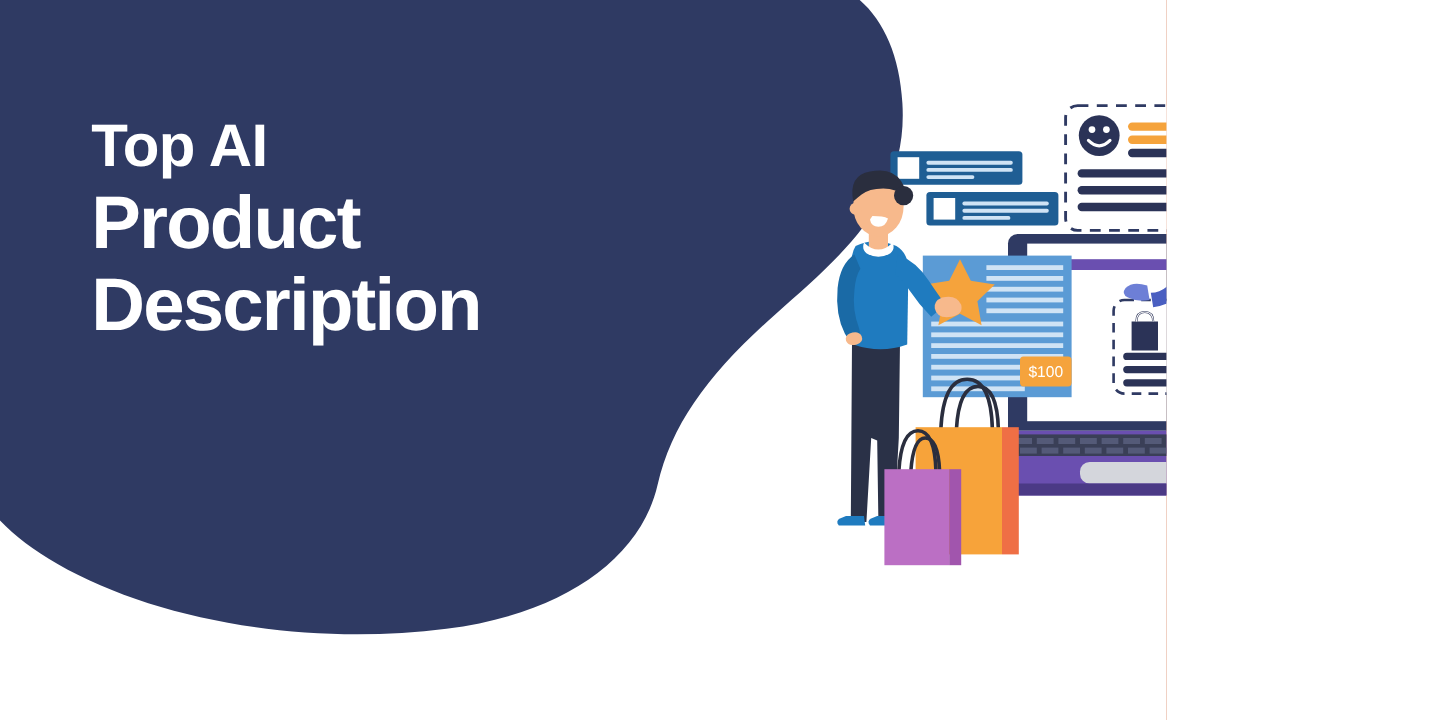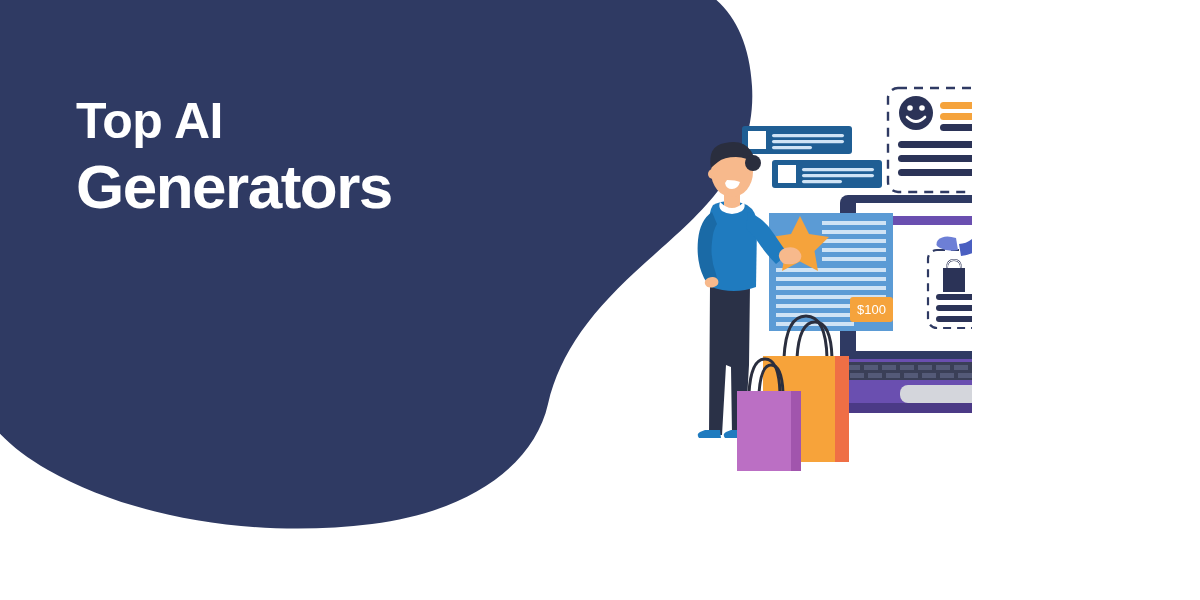--- a/index.html
+++ b/index.html
@@ -52,21 +52,22 @@
              C534,466 468,512 372,524
              C252,539 128,516 48,470
              C16,452 -4,432 -20,410
              L-20,-20 Z"></path>
 
     <circle cx="1168" cy="610" r="195" fill="#2f3a63"></circle>
   </svg>
 
   <div id="headline">
     <span class="line1">Top AI</span>
-    <span class="line-big">Generators</span>
+    <span class="line-big">Product</span>
+    <span class="line-big">Description</span>
   </div>
 
   <svg id="art-layer" viewBox="0 0 1200 600" xmlns="http://www.w3.org/2000/svg">
 
     <g>
 
       <path fill="#2f3a63" d="M848,195 h240 a8,8 0 0 1 8,8 v156 h-256 v-156 a8,8 0 0 1 8,-8 z"></path>
 
       <rect x="856" y="203" width="224" height="148" fill="#ffffff"></rect>
 

